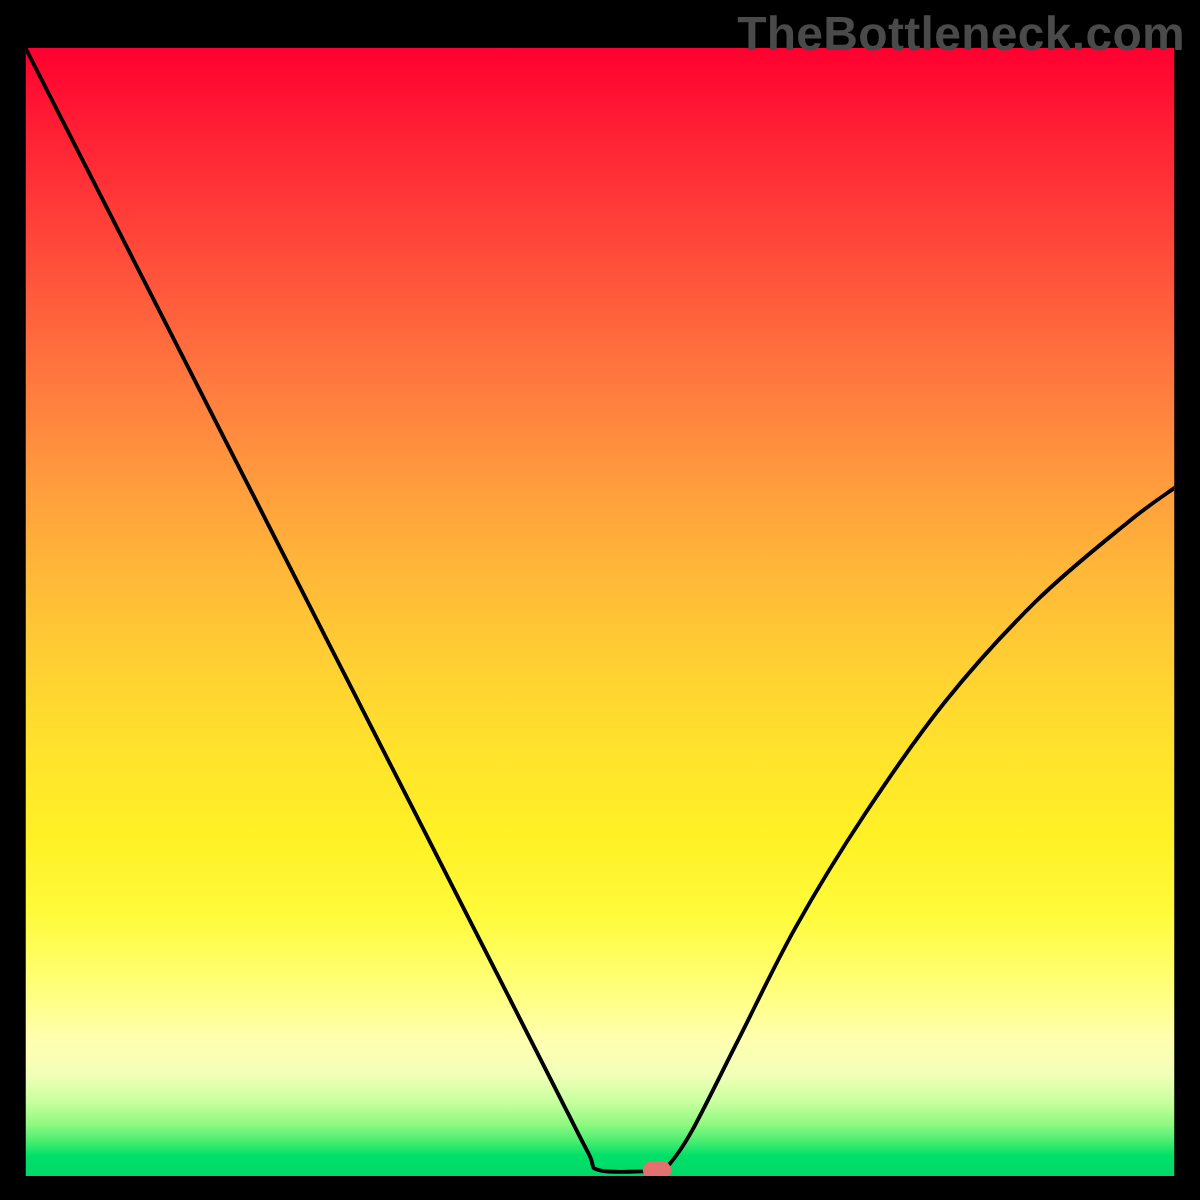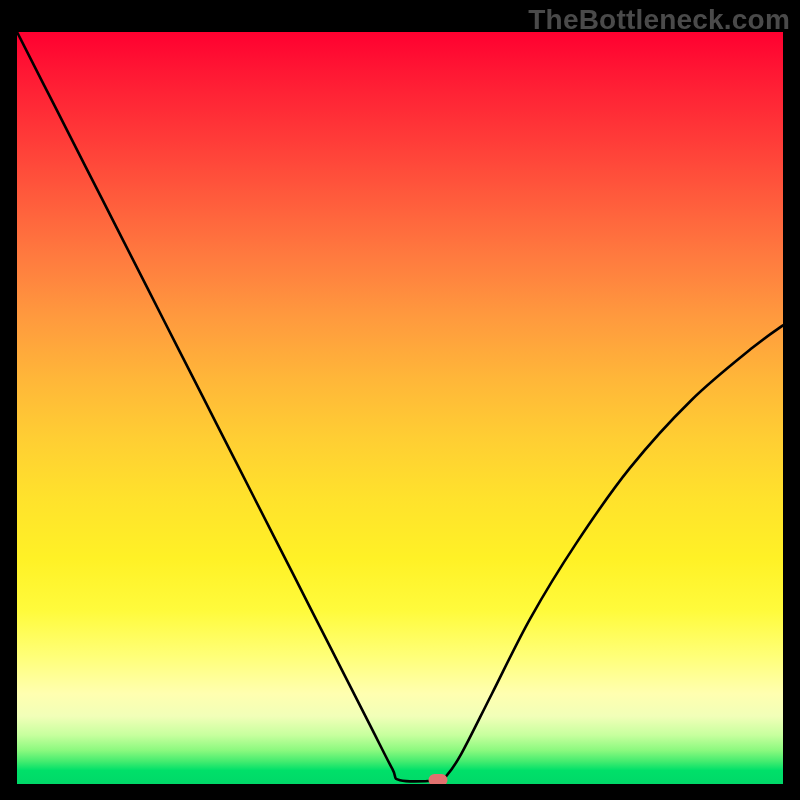--- a/index.html
+++ b/index.html
@@ -16,21 +16,21 @@
     left: 0;
     top: 0;
     width: 800px;
     height: 800px;
   }
   .watermark {
     position: absolute;
     top: 4px;
     right: 10px;
     color: #4a4a4a;
-    font-size: 28px;
+    font-size: 32px;
     font-weight: bold;
     letter-spacing: 0.2px;
     z-index: 10;
   }
   .plot {
     position: absolute;
     left: 17px;
     top: 32px;
     width: 766px;
     height: 752px;

